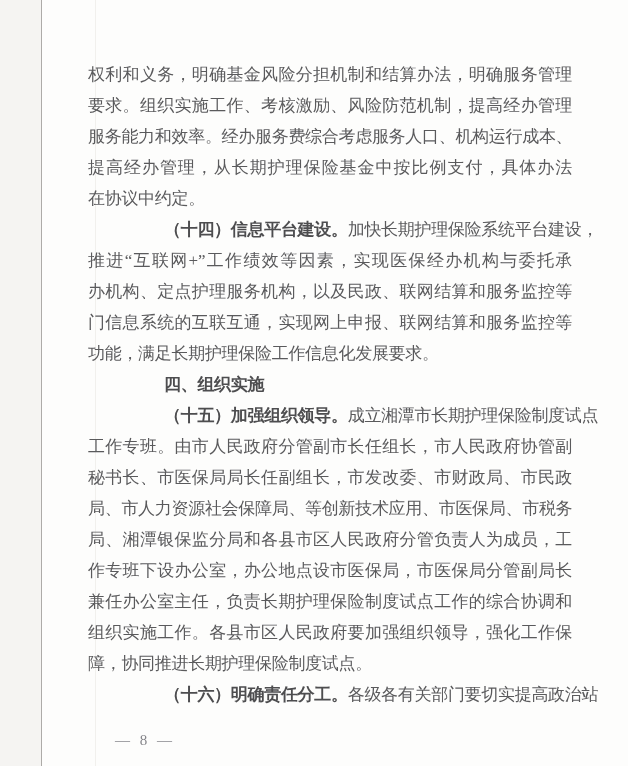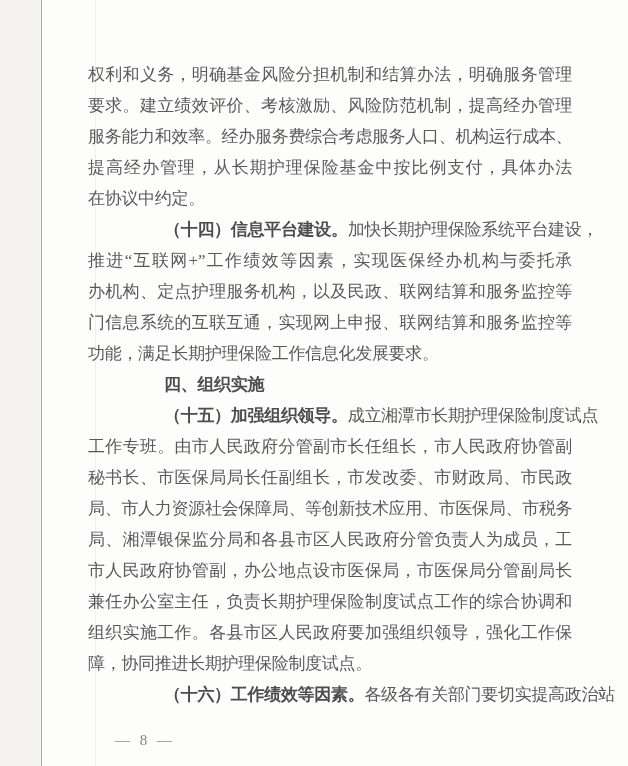--- a/index.html
+++ b/index.html
@@ -76,35 +76,35 @@
   }
 </style>
 </head>
 <body>
 
 <div class="page">
   <div class="gutter"></div>
   <div class="page-edge"></div>
   <div class="doc-body">
       <div class="line flush"><span class="seg">权利和义务，明确基金风险分担机制和结算办法，明确服务管理</span></div>
-      <div class="line flush"><span class="seg">要求。建立绩效评价、考核激励、风险防范机制，提高经办管理</span></div>
+      <div class="line flush"><span class="seg">要求。组织实施工作、考核激励、风险防范机制，提高经办管理</span></div>
       <div class="line flush"><span class="seg">服务能力和效率。经办服务费综合考虑服务人口、机构运行成本、</span></div>
       <div class="line flush"><span class="seg">提高经办管理，从长期护理保险基金中按比例支付，具体办法</span></div>
       <div class="line"><span class="seg">在协议中约定。</span></div>
       <div class="line indent flush"><span class="seg bd">（十四）信息平台建设。</span><span class="seg">加快长期护理保险系统平台建设，</span></div>
       <div class="line flush"><span class="seg">推进“互联网+”工作绩效等因素，实现医保经办机构与委托承</span></div>
       <div class="line flush"><span class="seg">办机构、定点护理服务机构，以及民政、联网结算和服务监控等</span></div>
       <div class="line flush"><span class="seg">门信息系统的互联互通，实现网上申报、联网结算和服务监控等</span></div>
       <div class="line"><span class="seg">功能，满足长期护理保险工作信息化发展要求。</span></div>
       <div class="line indent"><span class="seg bd">四、组织实施</span></div>
       <div class="line indent flush"><span class="seg bd">（十五）加强组织领导。</span><span class="seg">成立湘潭市长期护理保险制度试点</span></div>
       <div class="line flush"><span class="seg">工作专班。由市人民政府分管副市长任组长，市人民政府协管副</span></div>
       <div class="line flush"><span class="seg">秘书长、市医保局局长任副组长，市发改委、市财政局、市民政</span></div>
       <div class="line flush"><span class="seg">局、市人力资源社会保障局、等创新技术应用、市医保局、市税务</span></div>
       <div class="line flush"><span class="seg">局、湘潭银保监分局和各县市区人民政府分管负责人为成员，工</span></div>
-      <div class="line flush"><span class="seg">市人民政府协管副，办公地点设市医保局，市医保局分管副局长</span></div>
+      <div class="line flush"><span class="seg">作专班下设办公室，办公地点设市医保局，市医保局分管副局长</span></div>
       <div class="line flush"><span class="seg">兼任办公室主任，负责长期护理保险制度试点工作的综合协调和</span></div>
       <div class="line flush"><span class="seg">组织实施工作。各县市区人民政府要加强组织领导，强化工作保</span></div>
       <div class="line"><span class="seg">障，协同推进长期护理保险制度试点。</span></div>
-      <div class="line indent flush"><span class="seg bd">（十六）工作绩效等因素。</span><span class="seg">各级各有关部门要切实提高政治站</span></div>
+      <div class="line indent flush"><span class="seg bd">（十六）明确责任分工。</span><span class="seg">各级各有关部门要切实提高政治站</span></div>
     </div>
   <div class="pagenum">— 8 —</div>
 </div>
 
 </body></html>

